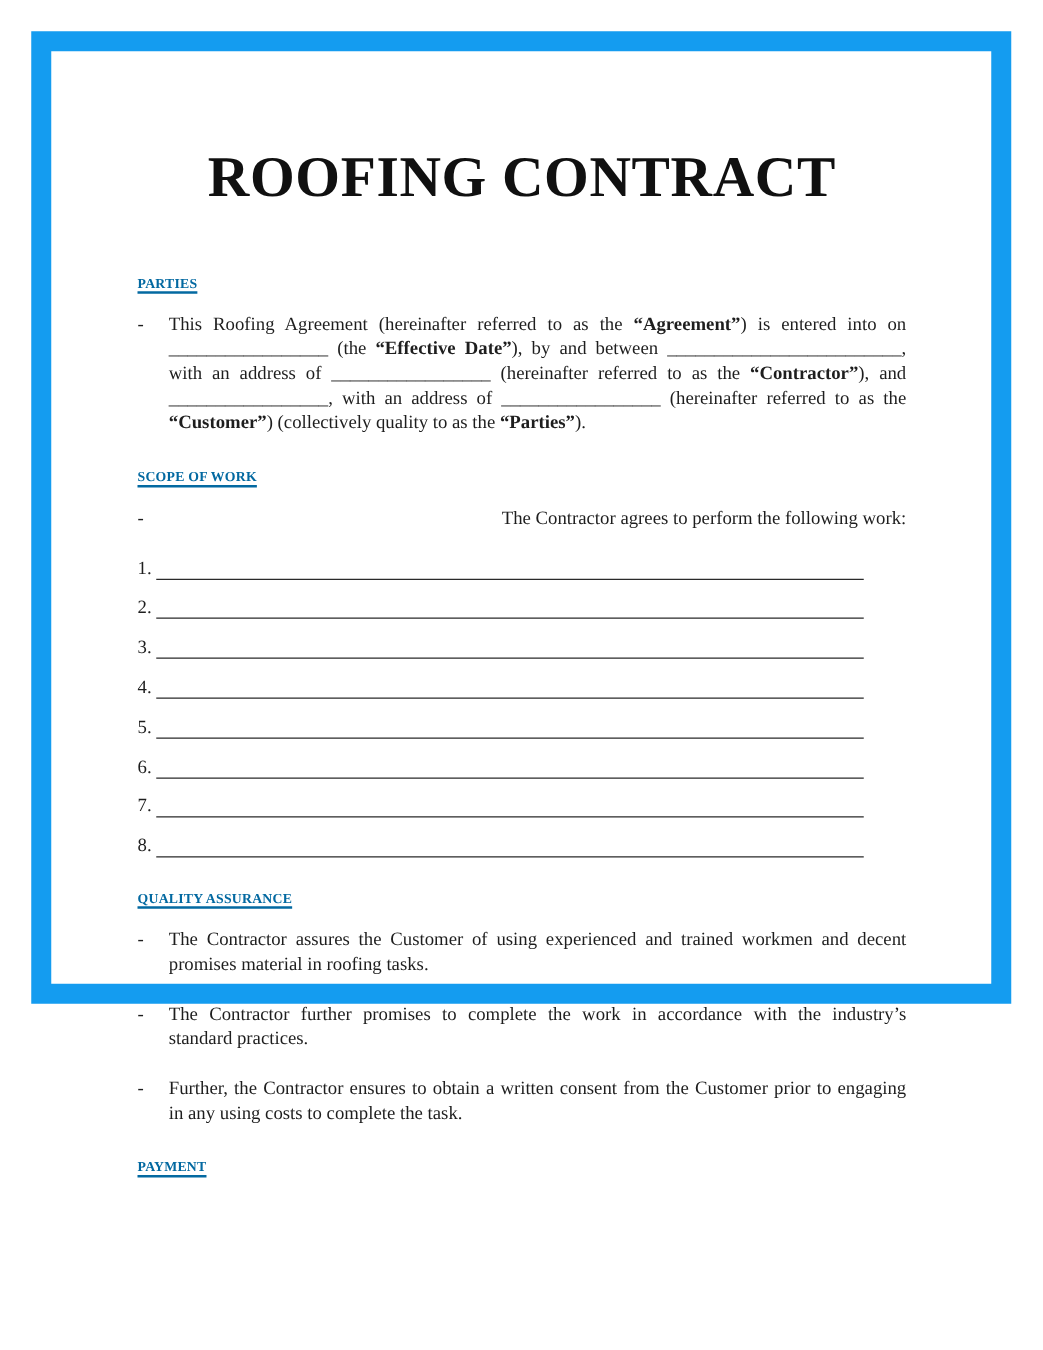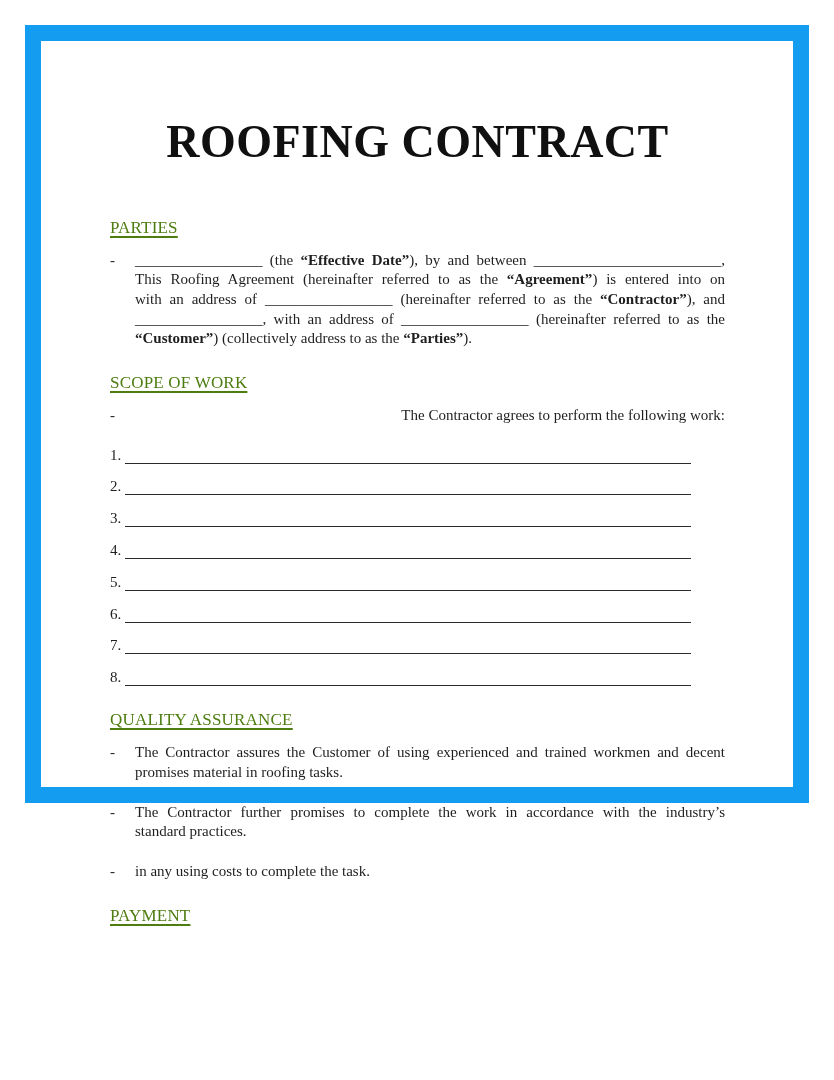--- a/index.html
+++ b/index.html
@@ -27,24 +27,24 @@
   .doc-title {
     font-size: 46px;
     font-weight: 700;
     letter-spacing: 0.5px;
     text-align: center;
     line-height: 1.1;
     color: #101010;
     margin-bottom: 50px;
   }
   h2.sec-heading {
-    font-size: 17px;
-    font-weight: 400;
+    font-size: 11px;
+    font-weight: 700;
     letter-spacing: 0.2px;
-    color: #4d7c0f;
+    color: #0369a1;
     text-decoration: underline;
     text-decoration-thickness: 1.8px;
     text-underline-offset: 3px;
     margin: 0 0 14px 0;
     line-height: 19px;
   }
   .sec { margin: 0; }
   .sec + .sec { margin-top: 24px; }
   .bullet-para {
     position: relative;
@@ -89,25 +89,25 @@
 
   <div class="content">
 
     <div class="doc-title">ROOFING CONTRACT</div>
 
     <div class="sec">
       <h2 class="sec-heading">PARTIES</h2>
       <div class="bullet-para">
         <span class="dash">-</span>
         <div>
+          <div class="jline"><span>This Roofing Agreement (hereinafter referred to as the </span><span class="b">“Agreement”</span><span>) is entered into on</span></div>
           <div class="jline"><span>_________________ (the </span><span class="b">“Effective Date”</span><span>), by and between _________________________,</span></div>
-          <div class="jline"><span>This Roofing Agreement (hereinafter referred to as the </span><span class="b">“Agreement”</span><span>) is entered into on</span></div>
           <div class="jline"><span>with an address of _________________ (hereinafter referred to as the </span><span class="b">“Contractor”</span><span>), and</span></div>
           <div class="jline"><span>_________________, with an address of _________________ (hereinafter referred to as the</span></div>
-          <div class="jlast"><span class="b">“Customer”</span><span>) (collectively address to as the </span><span class="b">“Parties”</span><span>).</span></div>
+          <div class="jlast"><span class="b">“Customer”</span><span>) (collectively quality to as the </span><span class="b">“Parties”</span><span>).</span></div>
         </div>
       </div>
     </div>
 
     <div class="sec">
       <h2 class="sec-heading">SCOPE OF WORK</h2>
       <div class="bullet-para">
         <span class="dash">-</span>
         <div class="intro-line">The Contractor agrees to perform the following work:</div>
       </div>
@@ -162,20 +162,21 @@
         <span class="dash">-</span>
         <div>
           <div class="jline">The Contractor further promises to complete the work in accordance with the industry’s</div>
           <div class="jlast">standard practices.</div>
         </div>
       </div>
 
       <div class="bullet-para q-bullet">
         <span class="dash">-</span>
         <div>
+          <div class="jline">Further, the Contractor ensures to obtain a written consent from the Customer prior to engaging</div>
           <div class="jlast">in any using costs to complete the task.</div>
         </div>
       </div>
     </div>
 
     <div class="sec sec-payment">
       <h2 class="sec-heading">PAYMENT</h2>
     </div>
 
   </div>

